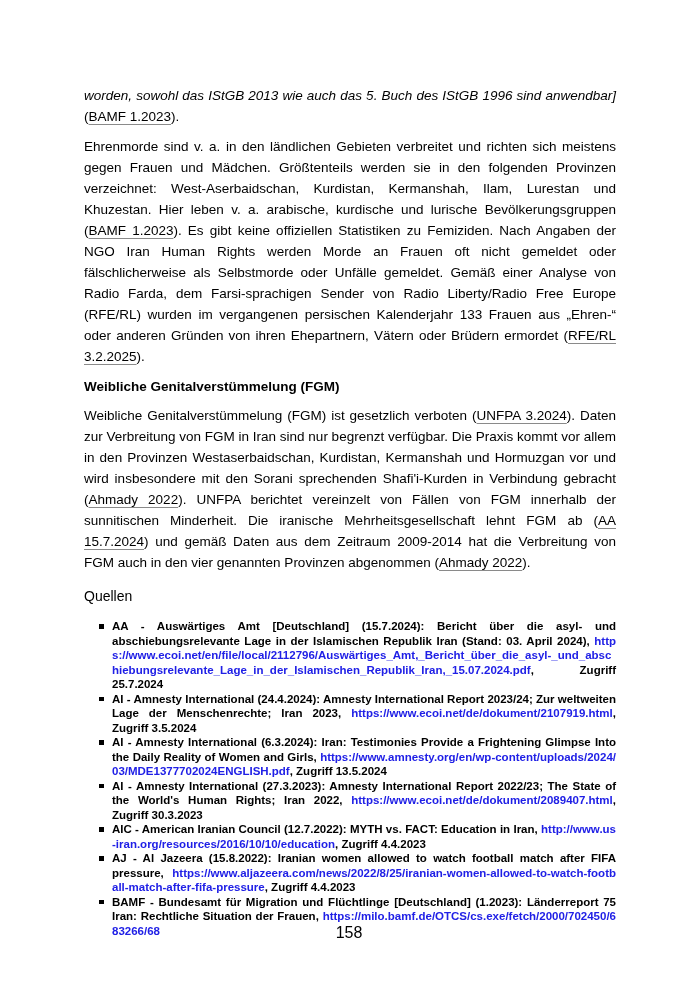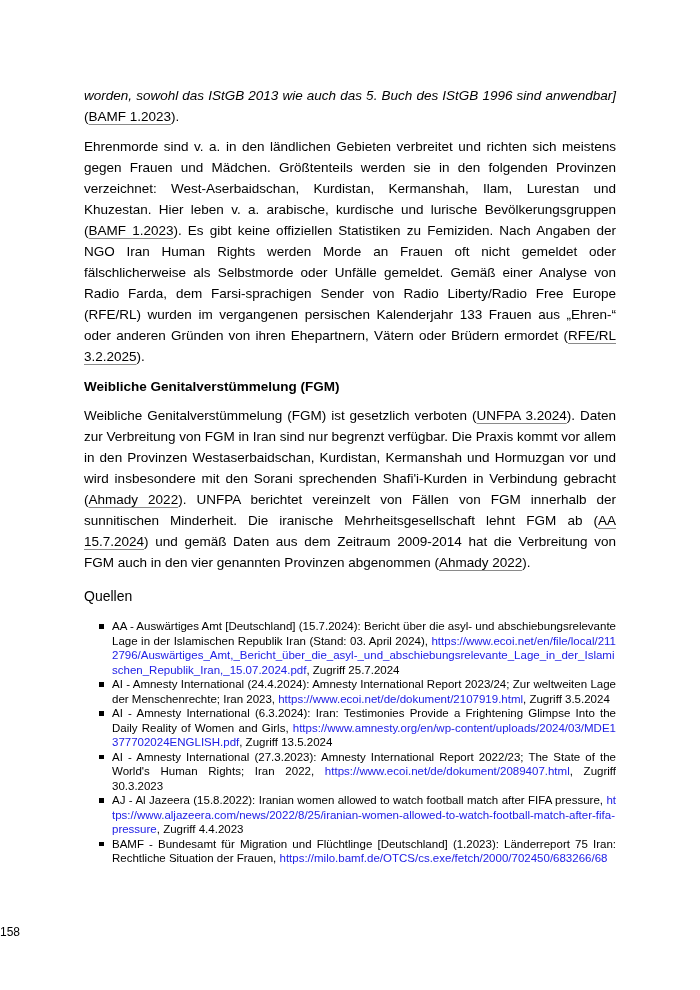--- a/index.html
+++ b/index.html
@@ -37,20 +37,21 @@
   }
   .sources-label {
     margin: 13px 0 0 0;
     font-size: 14px;
     line-height: 21px;
   }
   .sources {
     list-style: none;
     margin: 12px 0 0 0;
     padding: 0 0 0 15px;
+    font-weight: bold;
   }
   .sources li {
     display: flex;
     font-size: 11.5px;
     line-height: 14.5px;
   }
   .bullet {
     flex: none;
     width: 13px;
     padding-top: 5px;
@@ -77,21 +78,22 @@
   .link {
     color: var(--link, #2020e6);
     word-break: break-all;
     cursor: pointer;
   }
   .page-number {
     position: absolute;
     left: 0;
     right: 0;
     top: 925px;
-    font-size: 12px;
+    text-align: center;
+    font-size: 16px;
     line-height: 15px;
   }
 </style>
 </head>
 <body style="background: rgb(255, 255, 255); color: rgb(0, 0, 0);">
 
 <div class="page">
 
   <p class="body-par" lang="de"><span class="i">worden, sowohl das IStGB 2013 wie auch das 5. Buch des IStGB 1996 sind anwendbar]</span><span> (</span><span class="cite">BAMF 1.2023</span><span>).</span></p>
 
@@ -115,20 +117,24 @@
     <li>
       <span class="bullet"></span>
       <span class="li-text"><span>AI - Amnesty International (6.3.2024): Iran: Testimonies Provide a Frightening Glimpse Into the Daily Reality of Women and Girls, </span><span class="link">https://www.amnesty.org/en/wp-content/uploads/2024/03/MDE1377702024ENGLISH.pdf</span><span>, Zugriff 13.5.2024</span></span>
     </li>
     <li>
       <span class="bullet"></span>
       <span class="li-text"><span>AI - Amnesty International (27.3.2023): Amnesty International Report 2022/23; The State of the World's Human Rights; Iran 2022, </span><span class="link">https://www.ecoi.net/de/dokument/2089407.html</span><span>, Zugriff 30.3.2023</span></span>
     </li>
     <li>
       <span class="bullet"></span>
+      <span class="li-text"><span>AIC - American Iranian Council (12.7.2022): MYTH vs. FACT: Education in Iran, </span><span class="link">http://www.us-iran.org/resources/2016/10/10/education</span><span>, Zugriff 4.4.2023</span></span>
+    </li>
+    <li>
+      <span class="bullet"></span>
       <span class="li-text"><span>AJ - Al Jazeera (15.8.2022): Iranian women allowed to watch football match after FIFA pressure, </span><span class="link">https://www.aljazeera.com/news/2022/8/25/iranian-women-allowed-to-watch-football-match-after-fifa-pressure</span><span>, Zugriff 4.4.2023</span></span>
     </li>
     <li>
       <span class="bullet"></span>
       <span class="li-text"><span>BAMF - Bundesamt für Migration und Flüchtlinge [Deutschland] (1.2023): Länderreport 75 Iran: Rechtliche Situation der Frauen, </span><span class="link">https://milo.bamf.de/OTCS/cs.exe/fetch/2000/702450/683266/68</span></span>
     </li>
   </ul>
 
   <div class="page-number">158</div>
 </div>

